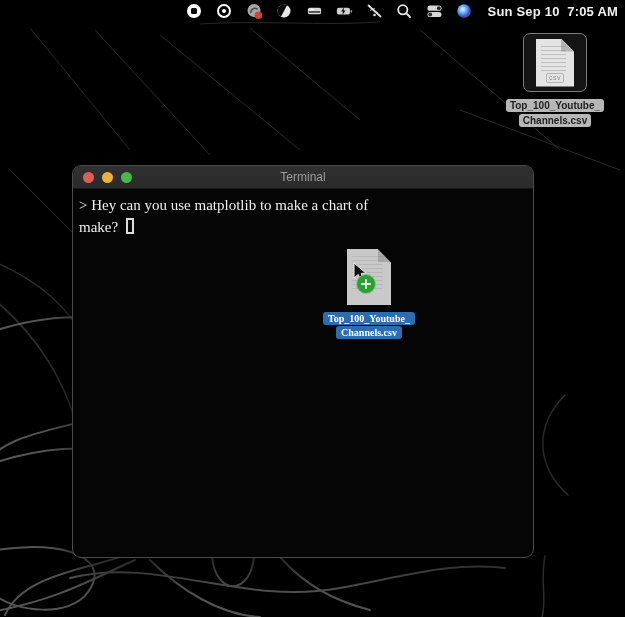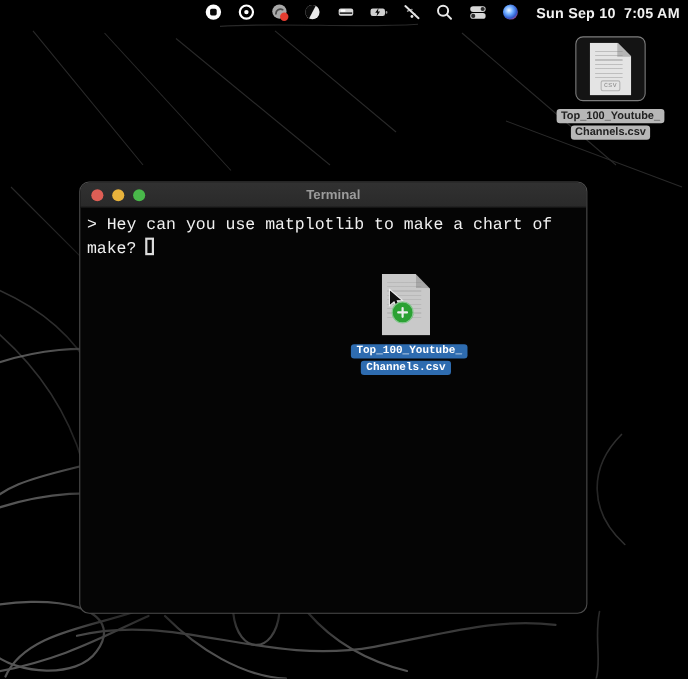--- a/index.html
+++ b/index.html
@@ -60,25 +60,25 @@
     background:linear-gradient(#313131,#2a2a2a); border-bottom:1px solid #181818;
     display:flex; align-items:center;
   }
   .traffic { display:flex; gap:8px; padding-left:10px; }
   .light { width:11px; height:11px; border-radius:50%; }
   .light.red { background:#de5e55; }
   .light.yellow { background:#e8b33c; }
   .light.green { background:#49b84a; }
   .win-title {
     position:absolute; left:0; right:0; text-align:center;
-    color:#9c9c9c; font-size:12px; font-weight:700; pointer-events:none;
+    color:#9c9c9c; font-size:12px; font-weight:400; pointer-events:none;
   }
   .term-body {
     position:relative; height:368px; padding:5px 6px;
-    font-family:Liberation Mono, monospace; font-size:15px; line-height:22px; color:#f0f0f0;
+    font-family:Liberation Serif, serif; font-size:15px; line-height:22px; color:#f0f0f0;
     border-radius:0 0 8px 8px;
   }
   .term-line { white-space:pre; }
   .block-cursor {
     display:inline-block; width:8px; height:16px; border:2px solid #dcdcdc;
     margin-left:8px; vertical-align:-2px;
   }
 
   
   .ghost { position:absolute; left:246px; top:60px; width:100px; text-align:center; }

